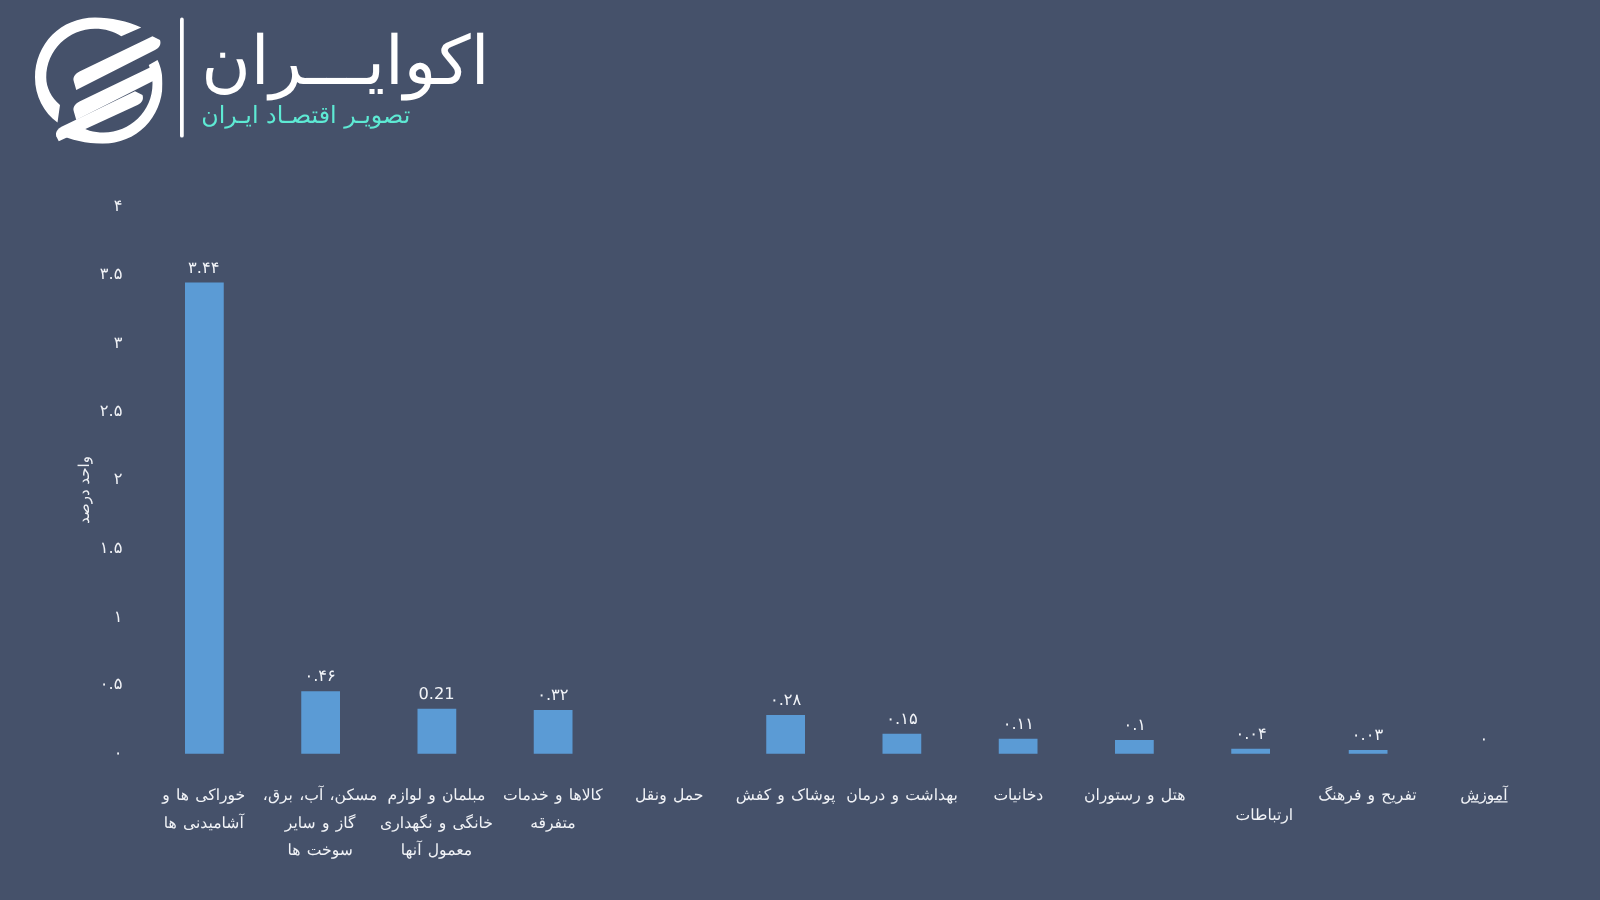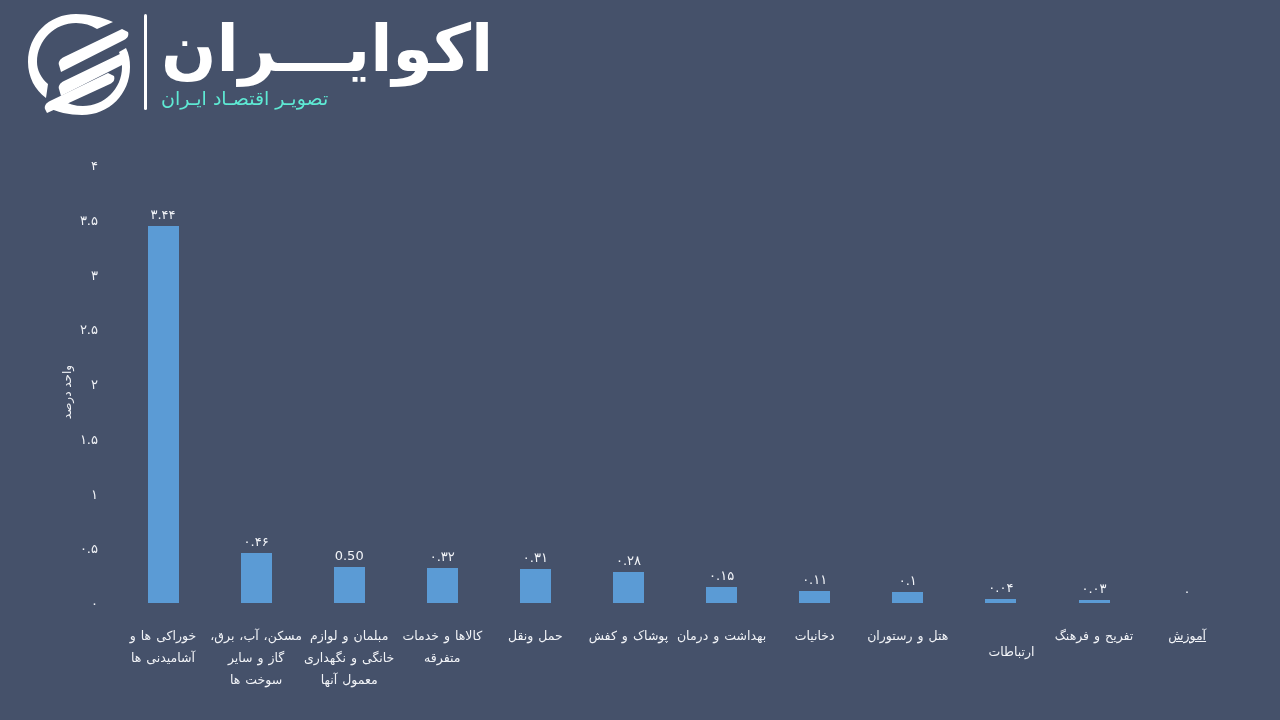--- a/index.html
+++ b/index.html
@@ -49,22 +49,22 @@
 
   #brand-words {
     display: flex;
     flex-direction: column;
     align-items: flex-end;
     justify-content: center;
     flex: 0 0 auto;
   }
 
   #brand-name {
-    font-size: 65px;
-    font-weight: bold;
+    font-size: 54px;
+    font-weight: normal;
     line-height: 1.05;
     letter-spacing: -1px;
     white-space: nowrap;
     color: #ffffff;
   }
 
   #brand-tagline {
     font-size: 19px;
     letter-spacing: 1.5px;
     margin-top: 4px;
@@ -207,30 +207,26 @@
   <div id="bars-layer">
       <div class="bar-group" style="left: 116.5px;">
         <div class="bar-value">۳.۴۴</div>
         <div class="bar-rect" style="height: 376.68px; background: rgb(91, 155, 213);"></div>
       </div>
       <div class="bar-group" style="left: 209.6px;">
         <div class="bar-value">۰.۴۶</div>
         <div class="bar-rect" style="height: 50.37px; background: rgb(91, 155, 213);"></div>
       </div>
       <div class="bar-group" style="left: 302.7px;">
-        <div class="bar-value">0.50</div>
+        <div class="bar-value">0.21</div>
         <div class="bar-rect" style="height: 36.135px; background: rgb(91, 155, 213);"></div>
       </div>
       <div class="bar-group" style="left: 395.8px;">
         <div class="bar-value">۰.۳۲</div>
         <div class="bar-rect" style="height: 35.04px; background: rgb(91, 155, 213);"></div>
-      </div>
-      <div class="bar-group" style="left: 488.9px;">
-        <div class="bar-value">۰.۳۱</div>
-        <div class="bar-rect" style="height: 33.945px; background: rgb(91, 155, 213);"></div>
       </div>
       <div class="bar-group" style="left: 582px; margin-top: 43px;">
         <div class="bar-value">۰.۲۸</div>
         <div class="bar-rect" style="height: 30.66px; background: rgb(91, 155, 213);"></div>
       </div>
       <div class="bar-group" style="left: 675.1px;">
         <div class="bar-value">۰.۱۵</div>
         <div class="bar-rect" style="height: 16.425px; background: rgb(91, 155, 213);"></div>
       </div>
       <div class="bar-group" style="left: 768.2px;">

